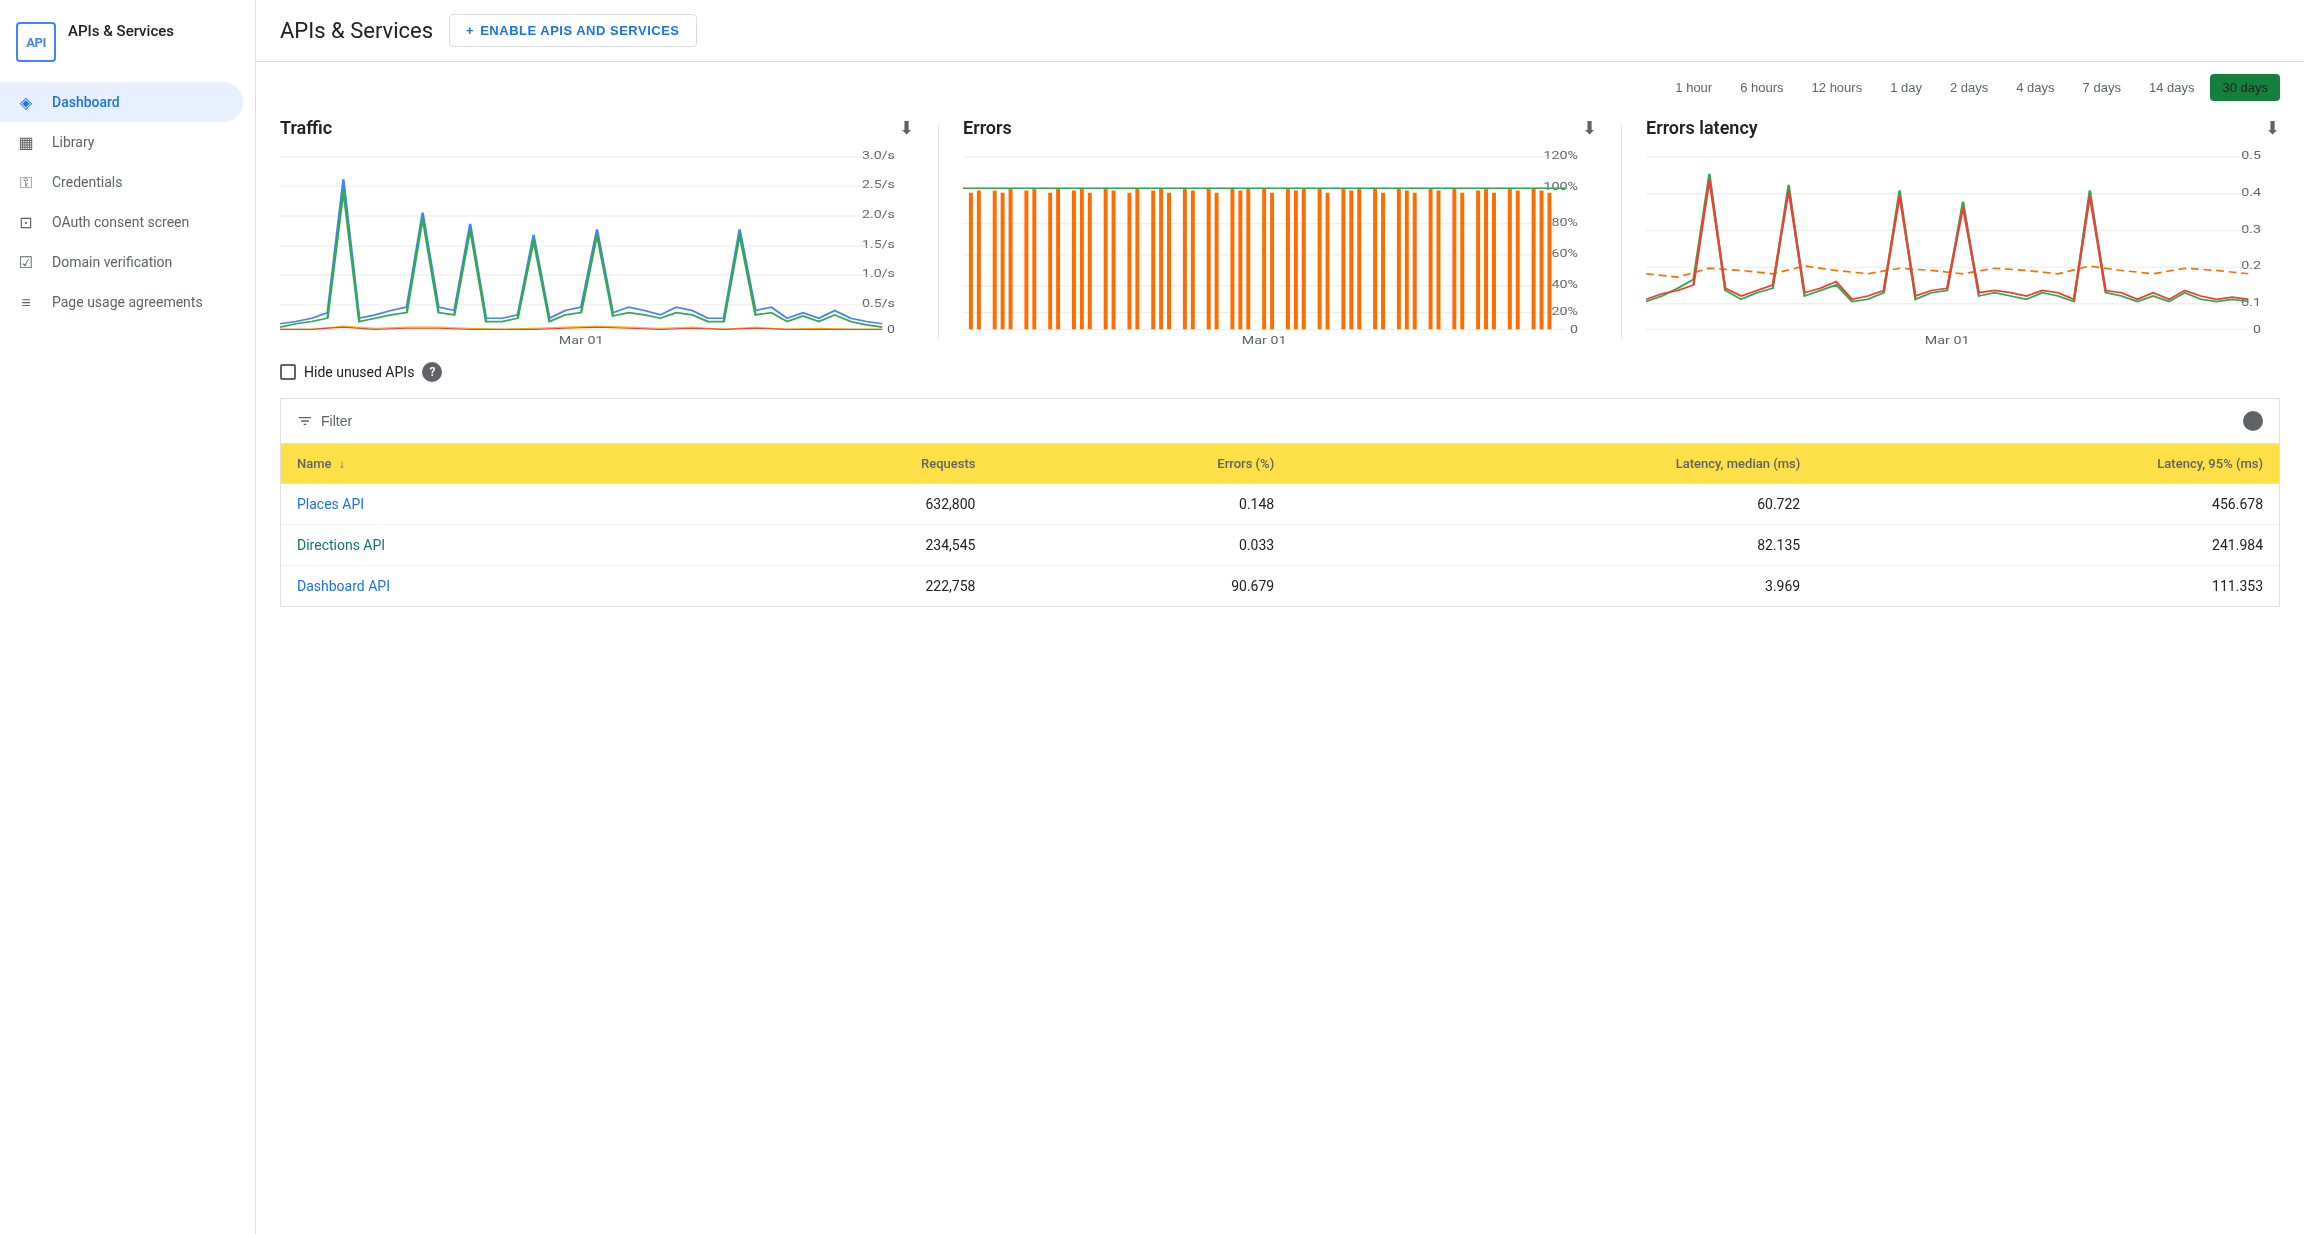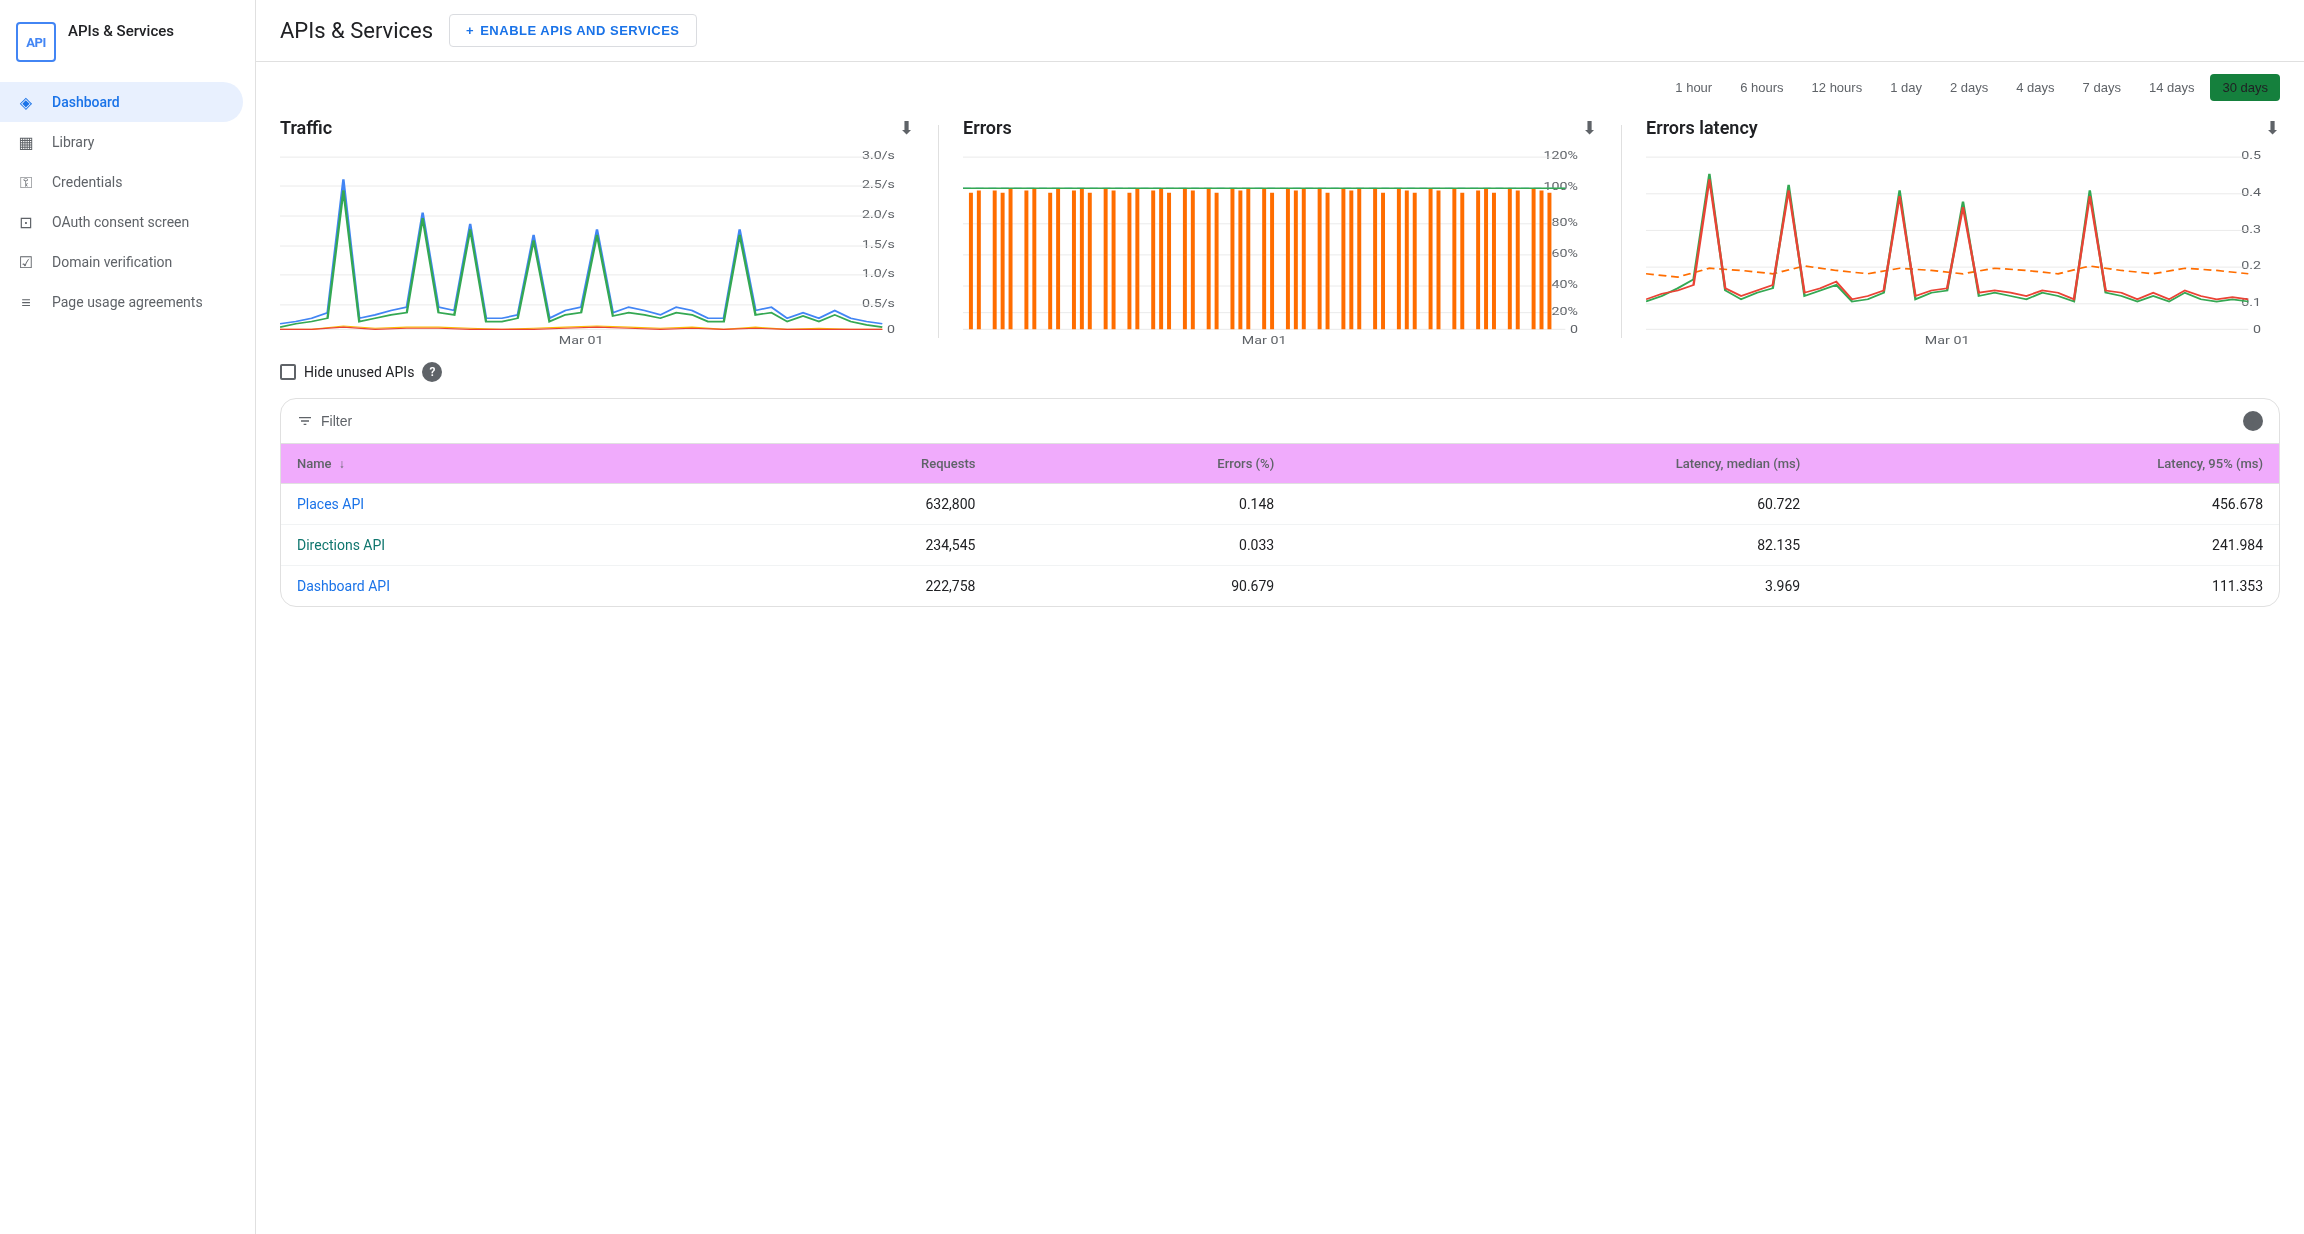--- a/index.html
+++ b/index.html
@@ -150,21 +150,21 @@
       align-items: center;
       gap: 8px;
       margin-bottom: 16px;
     }
     .checkbox { width: 16px; height: 16px; border: 2px solid #5f6368; border-radius: 2px; cursor: pointer; display: inline-block; }
     .hide-unused-label { font-size: 14px; color: #202124; }
     .help-icon { width: 20px; height: 20px; border-radius: 50%; background: #5f6368; color: #fff; display: flex; align-items: center; justify-content: center; font-size: 12px; font-weight: 600; cursor: pointer; }
 
     .table-wrapper {
       border: 1px solid #e0e0e0;
-      border-radius: 16px;
+      border-radius: 0;
     }
     .table-toolbar {
       display: flex;
       align-items: center;
       justify-content: space-between;
       padding: 12px 16px;
       border-bottom: 1px solid #e0e0e0;
     }
     .filter-btn {
       display: flex;
@@ -177,21 +177,21 @@
       background: none;
     }
     table { width: 100%; border-collapse: collapse; }
     th {
       text-align: left;
       padding: 12px 16px;
       font-size: 13px;
       font-weight: 500;
       color: #5f6368;
       border-bottom: 1px solid #e0e0e0;
-      background: #f0abfc;
+      background: #fde047;
     }
     th.right, td.right { text-align: right; }
     td {
       padding: 12px 16px;
       font-size: 14px;
       color: #202124;
       border-bottom: 1px solid #f1f3f4;
     }
     tr:last-child td { border-bottom: none; }
     .sort-icon { margin-left: 4px; font-size: 12px; }

